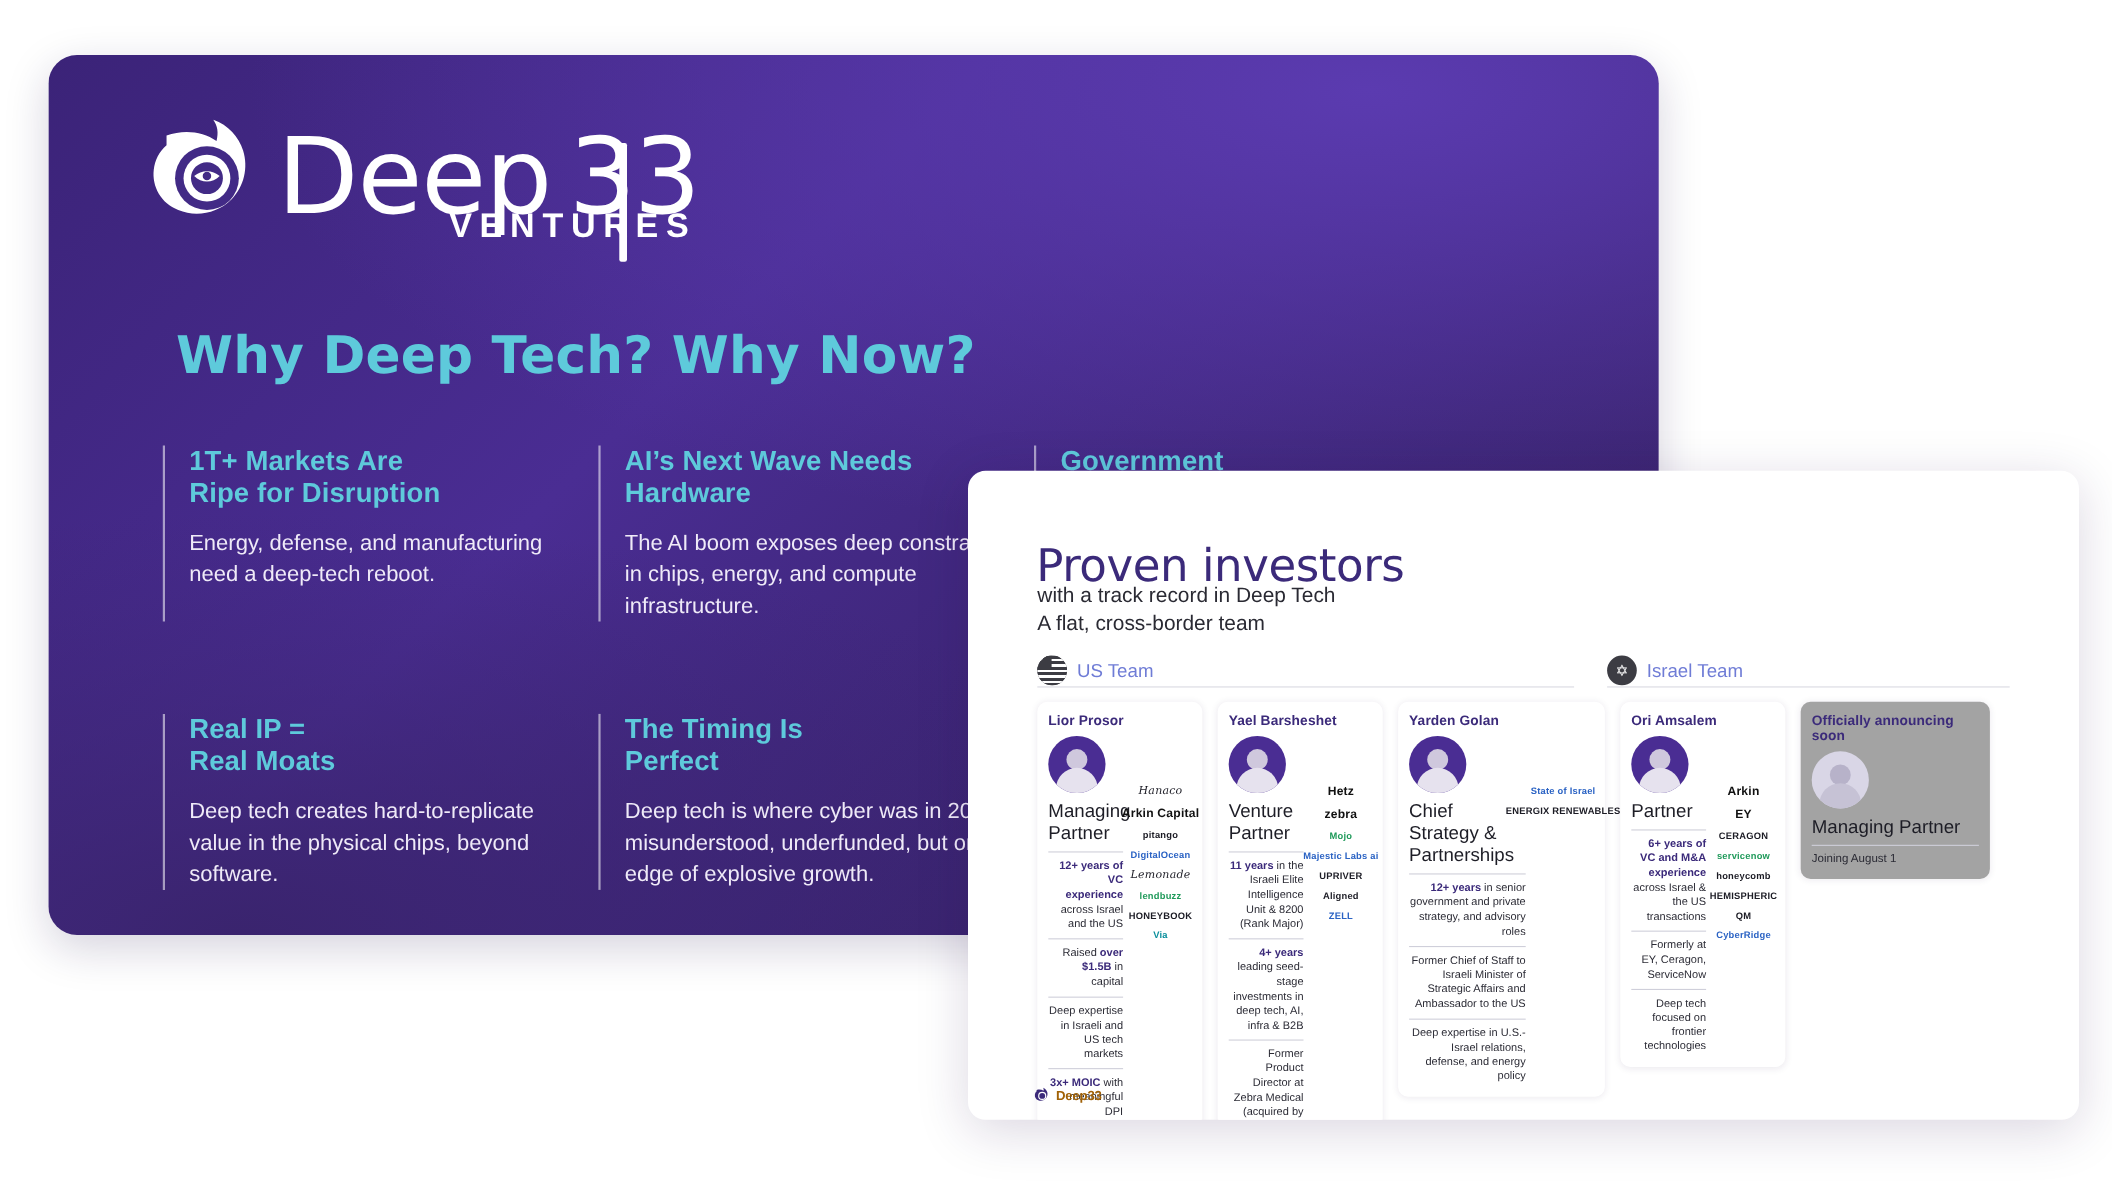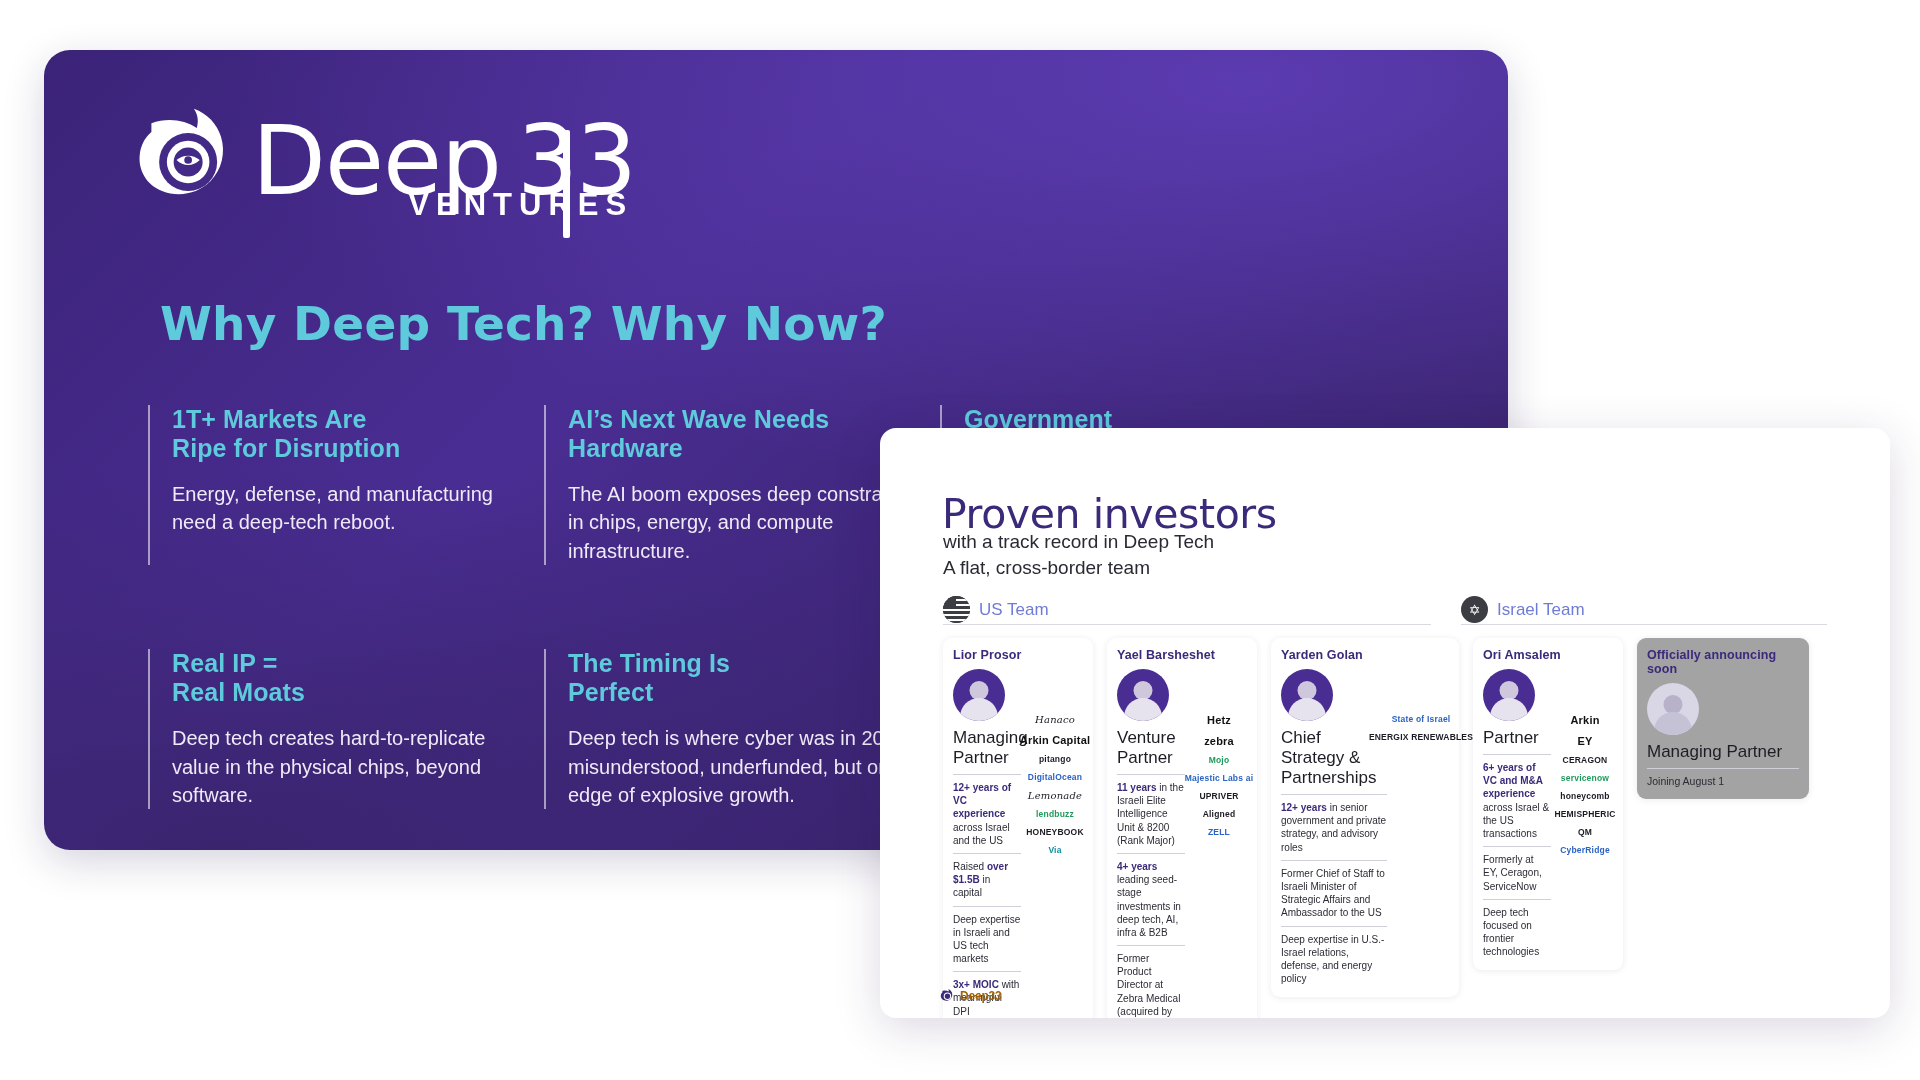--- a/index.html
+++ b/index.html
@@ -83,21 +83,21 @@
   .mbody{display:flex;gap:6px;}
   .mleft{flex:1 1 auto;min-width:0;}
   .mlogos{width:56px;flex:0 0 auto;display:flex;flex-direction:column;gap:9px;align-items:center;padding-top:46px;}
   .avatar{width:52px;height:52px;border-radius:50%;background:#4a2d93;position:relative;overflow:hidden;margin-bottom:7px;}
   .avatar .head{position:absolute;left:50%;top:12px;transform:translateX(-50%);width:19px;height:19px;border-radius:50%;background:#cfc8dd;}
   .avatar .body{position:absolute;left:50%;bottom:-4px;transform:translateX(-50%);width:38px;height:27px;border-radius:19px 19px 0 0;background:#e6e2ee;}
   .avatar.ghost{background:#d9d6e6;}
   .avatar.ghost .head{background:#b7b2c9;}
   .avatar.ghost .body{background:#c6c2d5;}
   .mrole{font-size:17px;color:#1d1d26;font-weight:400;padding-bottom:6px;border-bottom:1px solid #cfcfda;margin-bottom:6px;}
-  .bullet{font-size:10px;line-height:1.32;color:#2b2b35;padding-bottom:6px;border-bottom:1px solid #cfcfda;margin-bottom:6px;}
+  .bullet{font-size:10px;line-height:1.32;color:#2b2b35;padding-bottom:6px;border-bottom:1px solid #cfcfda;margin-bottom:6px;text-align:right;}
   .bullet:last-child{border-bottom:none;margin-bottom:0;padding-bottom:0;}
   .bullet b{color:#3b2a7a;font-weight:700;}
   .soon-note{font-size:10.5px;color:#2b2b35;}
   .logo-chip{font-size:8.5px;font-weight:700;color:#1b1b24;line-height:1.05;letter-spacing:.2px;white-space:nowrap;}
   .logo-chip.blue{color:#2b63c4;}
   .logo-chip.green{color:#1f9a5a;}
   .logo-chip.teal{color:#0a8f9c;}
   .logo-chip.ink{color:#111;font-size:11px;}
   .logo-chip.script{font-family:"DejaVu Serif", serif;font-style:italic;font-weight:400;font-size:10px;}
 

